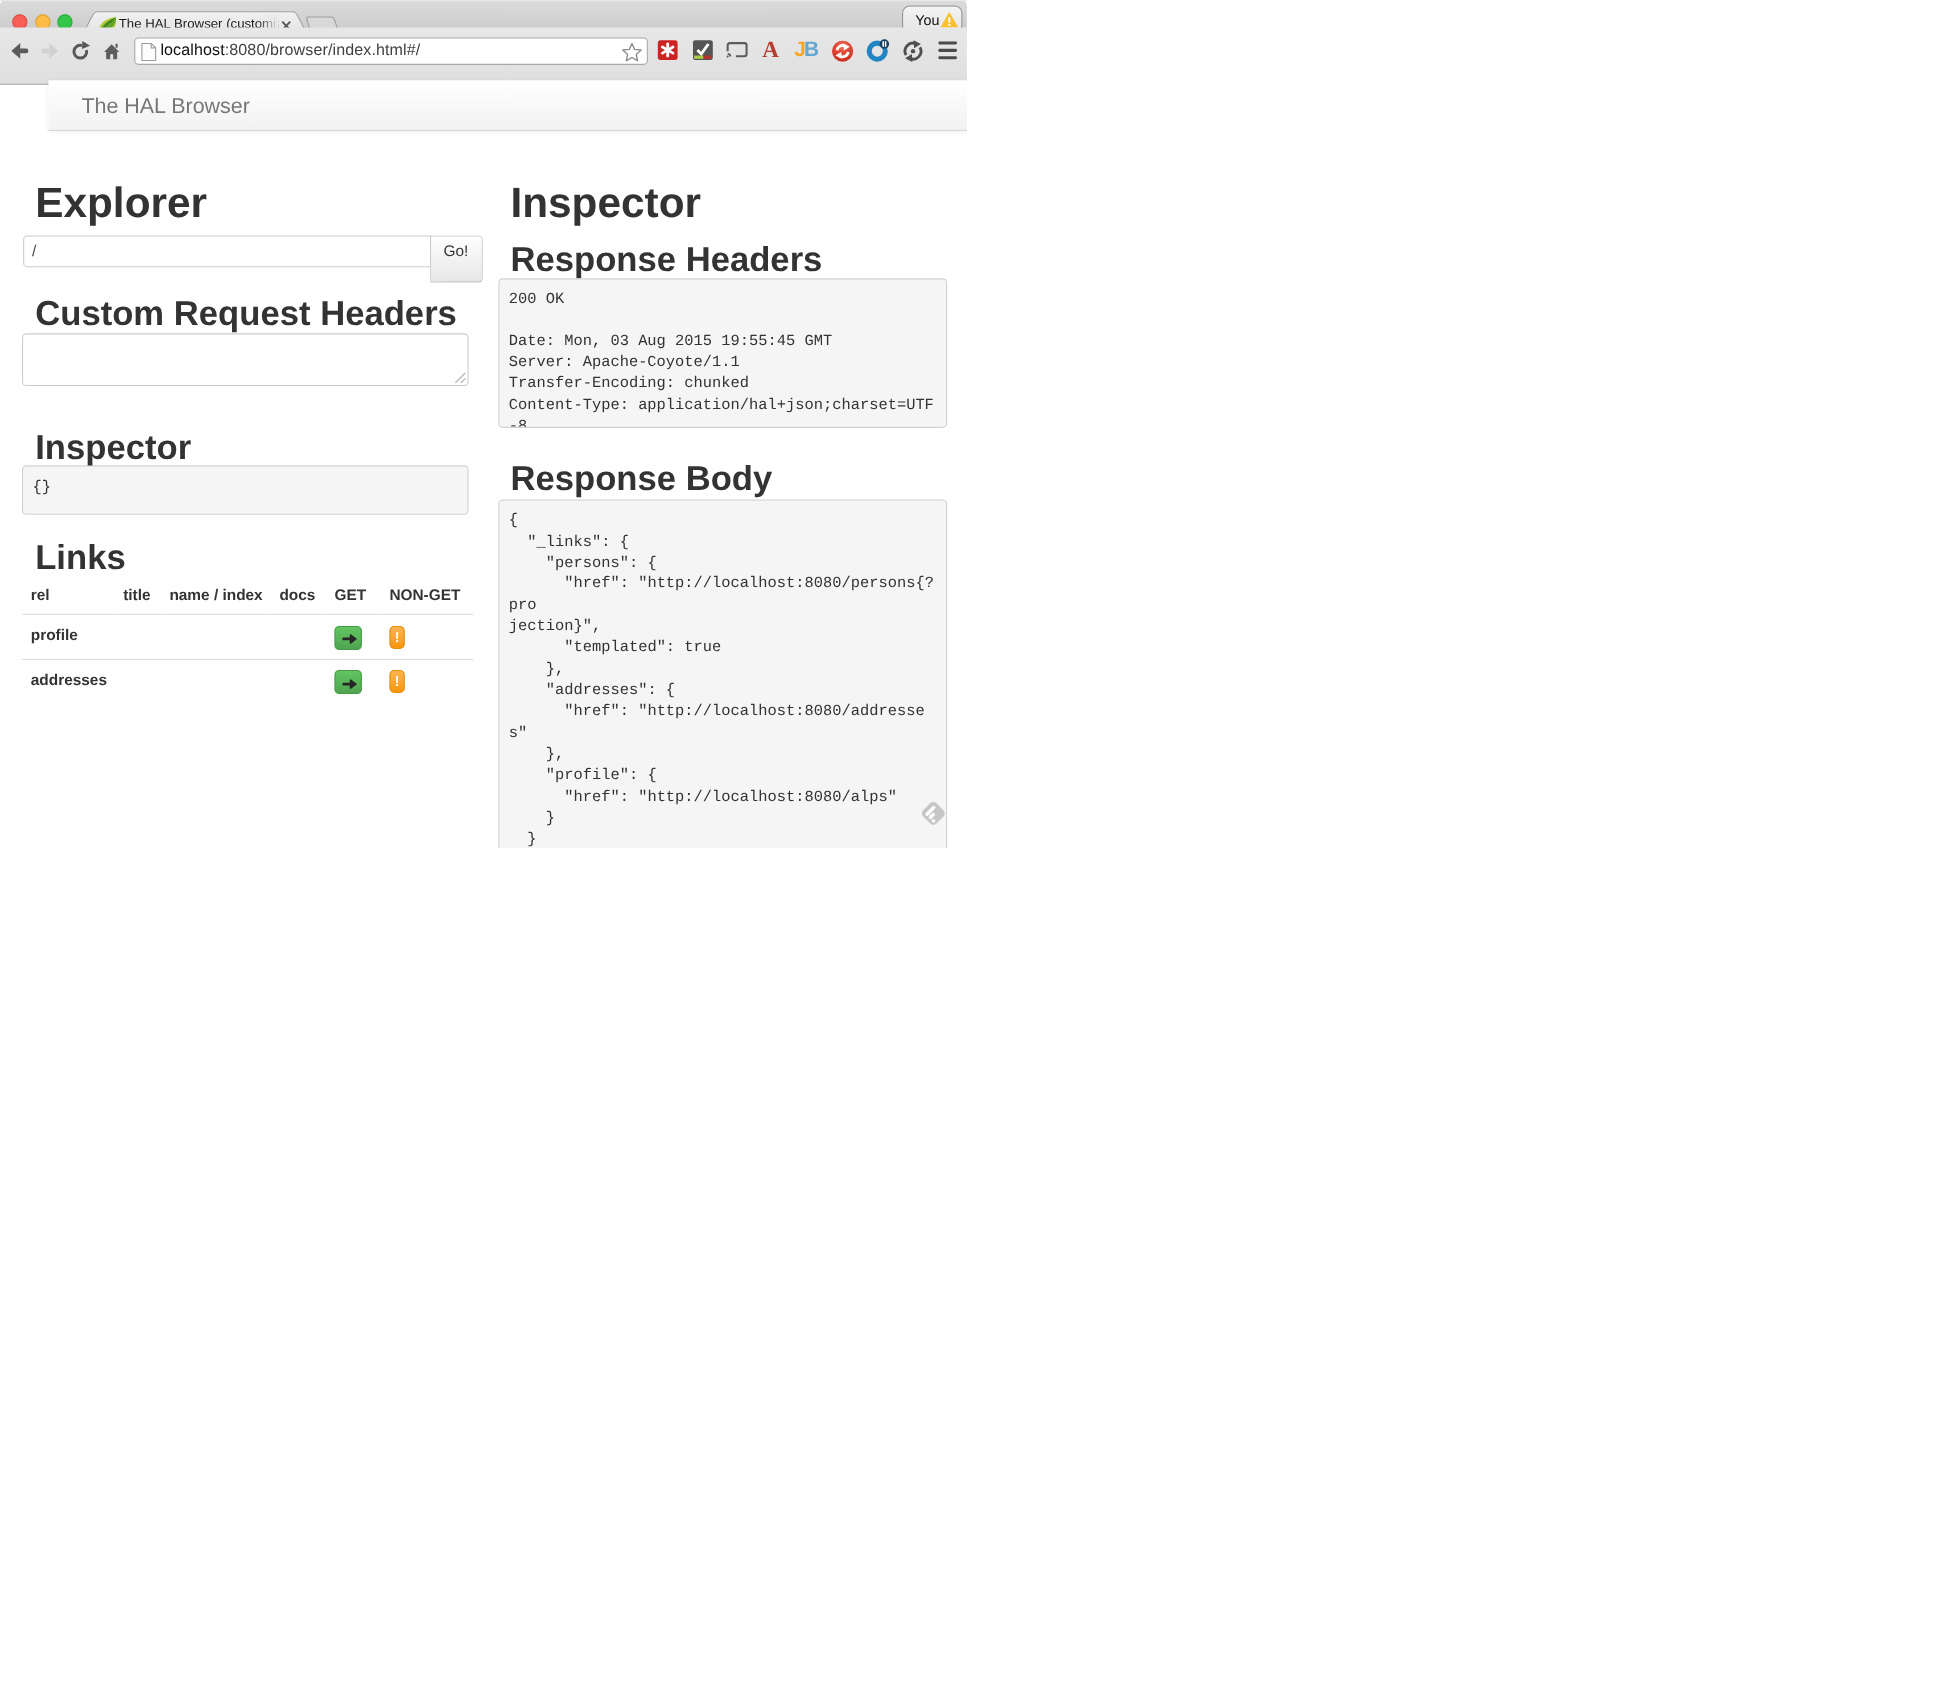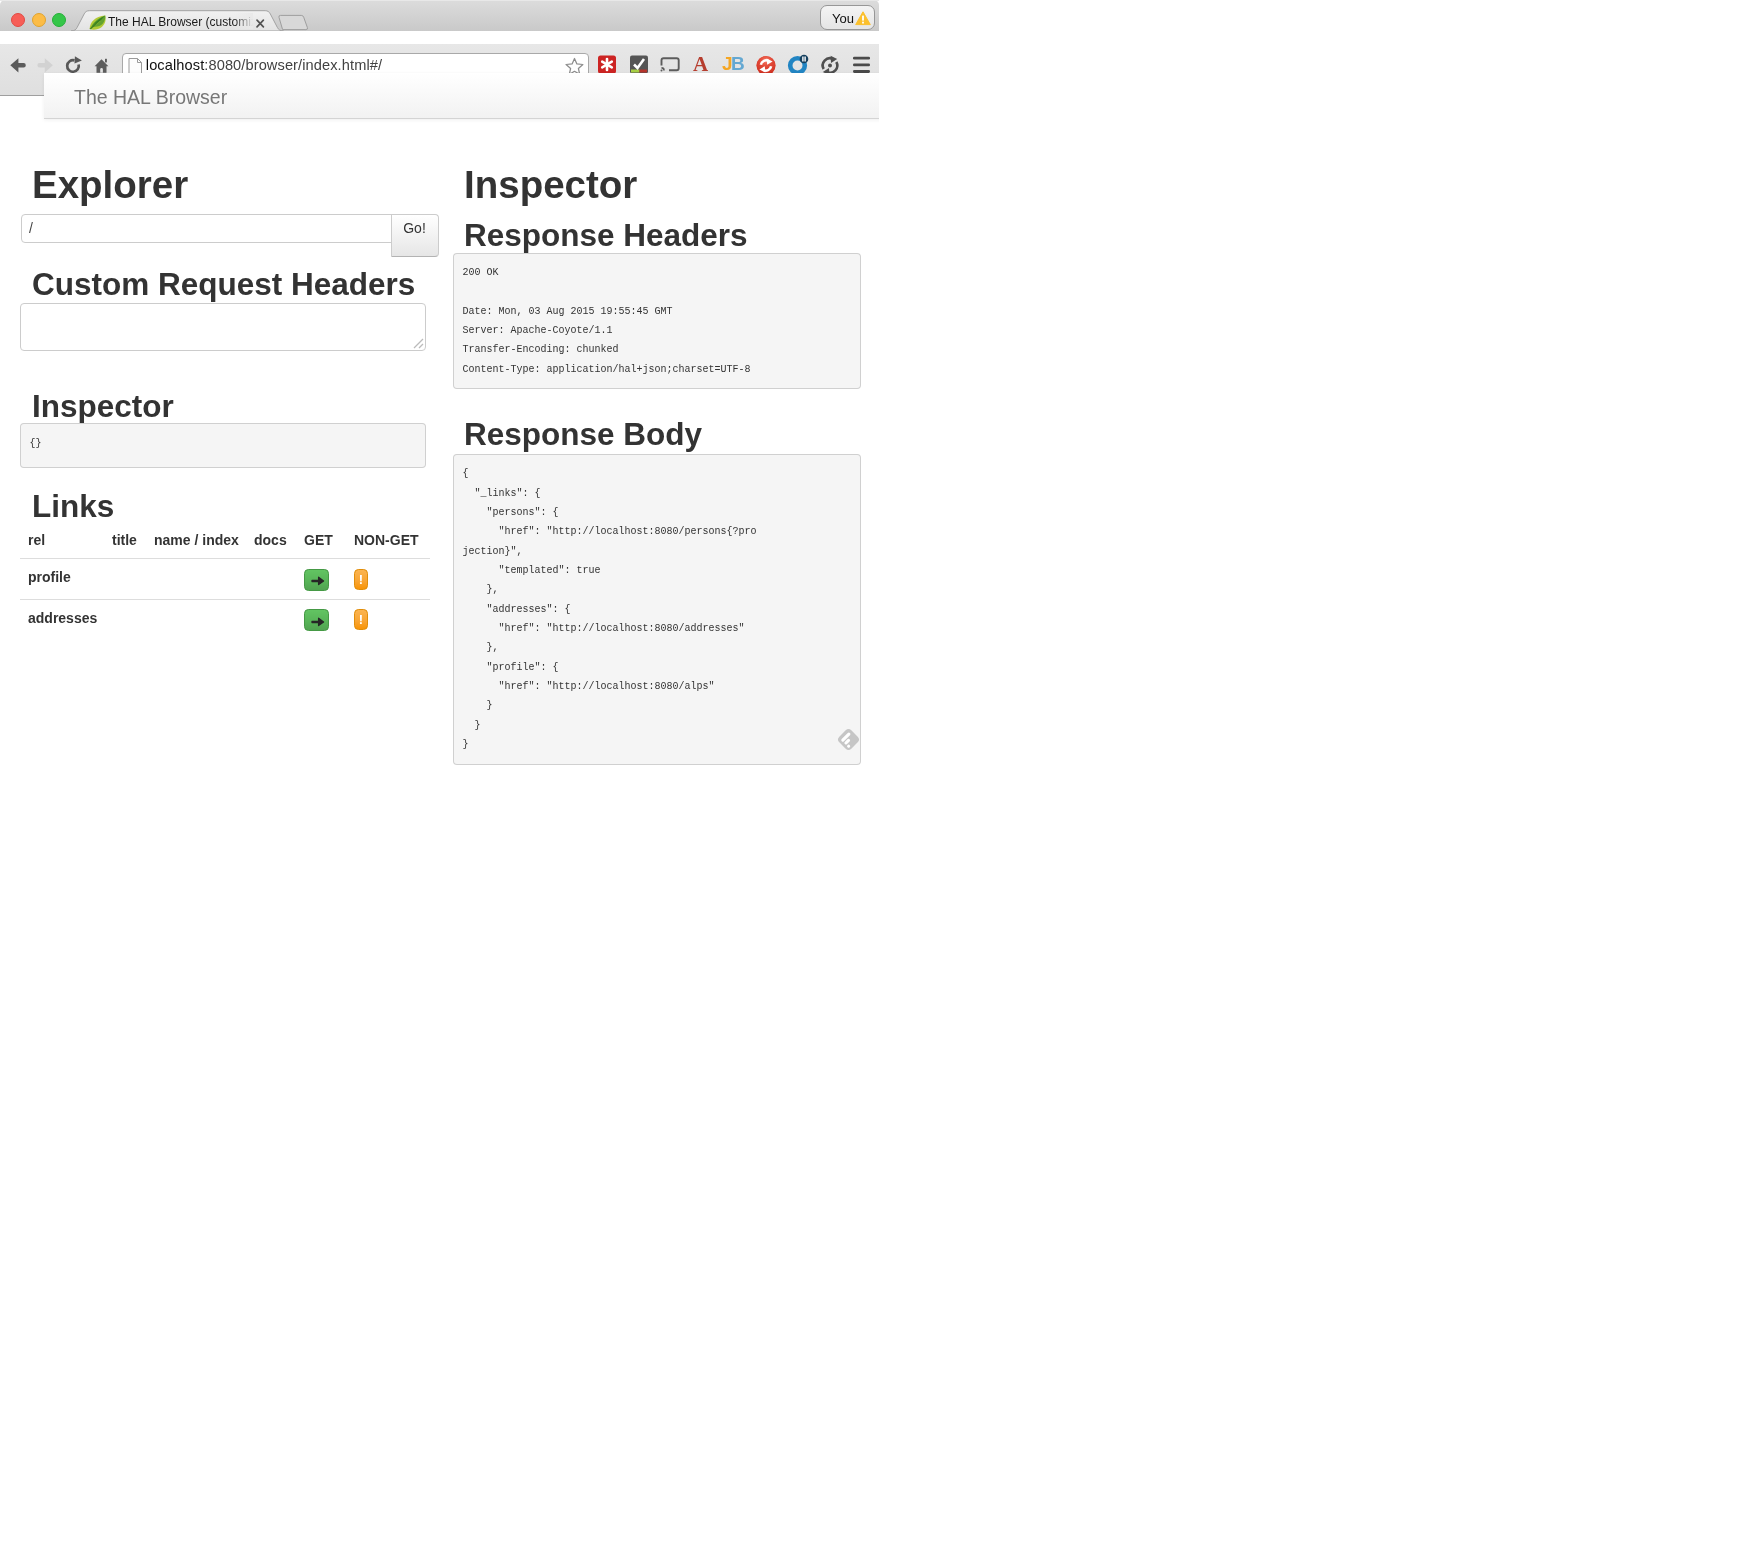--- a/index.html
+++ b/index.html
@@ -5,21 +5,21 @@
   html,body{margin:0;padding:0;}
   body{width:879px;height:771px;overflow:hidden;position:relative;
        font-family:"Liberation Sans", sans-serif;color:#333;background:#fff;}
   .abs{position:absolute;}
 
   
   #chrome{position:absolute;top:0;left:0;width:879px;height:67px;}
   #tabstrip{position:absolute;top:0;left:0;width:879px;height:31px;
     background:linear-gradient(#dcdcdc,#c9c9c9);border-radius:5px 5px 0 0;}
   #tabstrip:before{content:"";position:absolute;top:0;left:0;right:0;height:1px;background:#e8e8e8;}
-  #toolbar{position:absolute;top:44px;left:0;width:879px;height:52px;
+  #toolbar{position:absolute;top:25px;left:0;width:879px;height:52px;
     background:linear-gradient(#e7e7e7,#dfdfdf);border-bottom:1px solid #9f9f9f;box-sizing:border-box;}
 
   .light{position:absolute;border-radius:50%;width:12px;height:12px;top:12.5px;}
   #l-red{left:11px;background:#f75e57;border:0.5px solid #e14942;}
   #l-yellow{left:32.3px;background:#fcbc46;border:0.5px solid #e0a32e;}
   #l-green{left:51.6px;background:#35c649;border:0.5px solid #24b038;}
 
   
   #youbtn{position:absolute;left:820px;top:5px;width:55px;height:25px;border:1px solid #979797;
     border-radius:7px;background:linear-gradient(#f4f4f4,#e5e5e5);box-sizing:border-box;
@@ -54,21 +54,21 @@
   #gobtn{position:absolute;left:369.5px;top:0;width:48px;height:43px;border:1px solid #ccc;
     border-bottom-color:#b3b3b3;border-radius:0 4px 4px 0;box-sizing:border-box;
     background:linear-gradient(#ffffff,#e6e6e6);font-size:14px;color:#333;text-align:center;
     line-height:27px;}
   #h-crh{position:absolute;top:252.4px;}
   #crh-ta{position:absolute;top:302.6px;left:0;width:406px;height:48.6px;border:1px solid #ccc;
     border-radius:4px;box-sizing:border-box;background:#fff;}
   #h-props{position:absolute;top:373.6px;}
   #props-pre{position:absolute;top:423px;left:0;width:406px;height:45px;box-sizing:border-box;}
   pre.box{margin:0;background:#f5f5f5;border:1px solid rgba(0,0,0,0.15);border-radius:4px;
-    font-family:"Liberation Mono",monospace;font-size:10px;line-height:19.35px;color:#333;
+    font-family:"Liberation Mono",monospace;font-size:14px;line-height:19.35px;color:#333;
     padding:9.5px 8.5px;white-space:pre-wrap;word-break:break-all;}
   #h-links{position:absolute;top:473.6px;}
   #ltable{position:absolute;top:522px;left:0;border-collapse:collapse;width:410px;
     font-size:14px;table-layout:fixed;}
   #ltable th{text-align:left;font-weight:bold;padding:8px;line-height:20px;white-space:nowrap;
     border-bottom:1px solid #ddd;vertical-align:bottom;}
   #ltable td{padding:8px;border-top:1px solid #ddd;vertical-align:top;line-height:20px;}
   #ltable td.rel{font-weight:bold;}
   #ltable tr:first-child td{border-top:none;}
 

